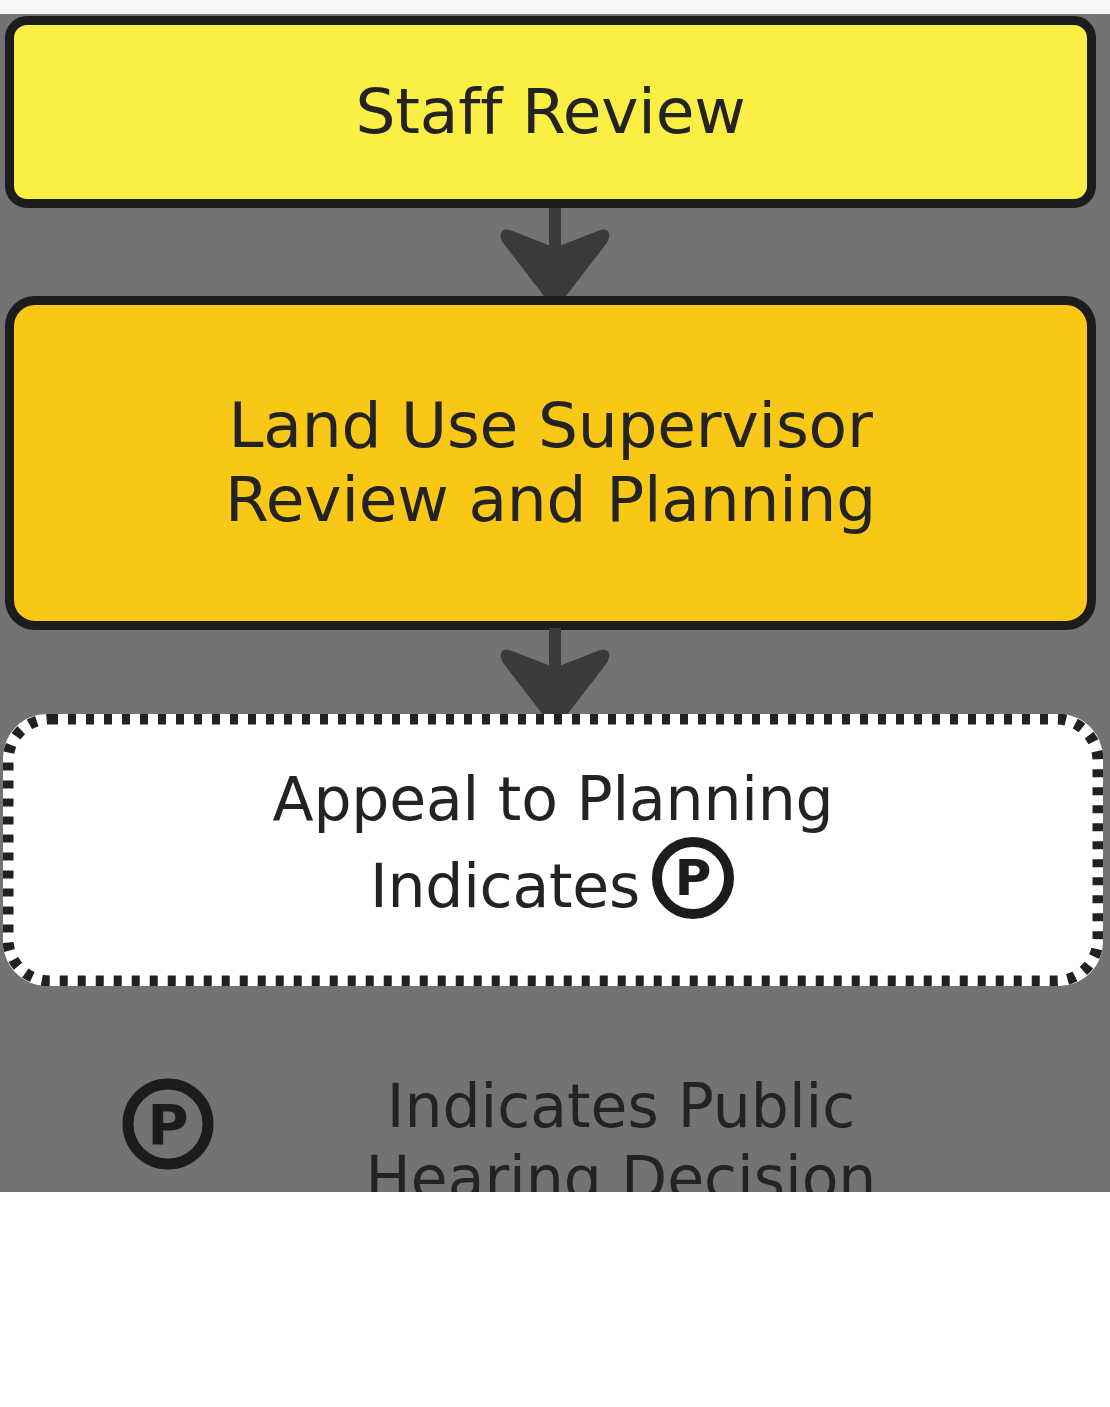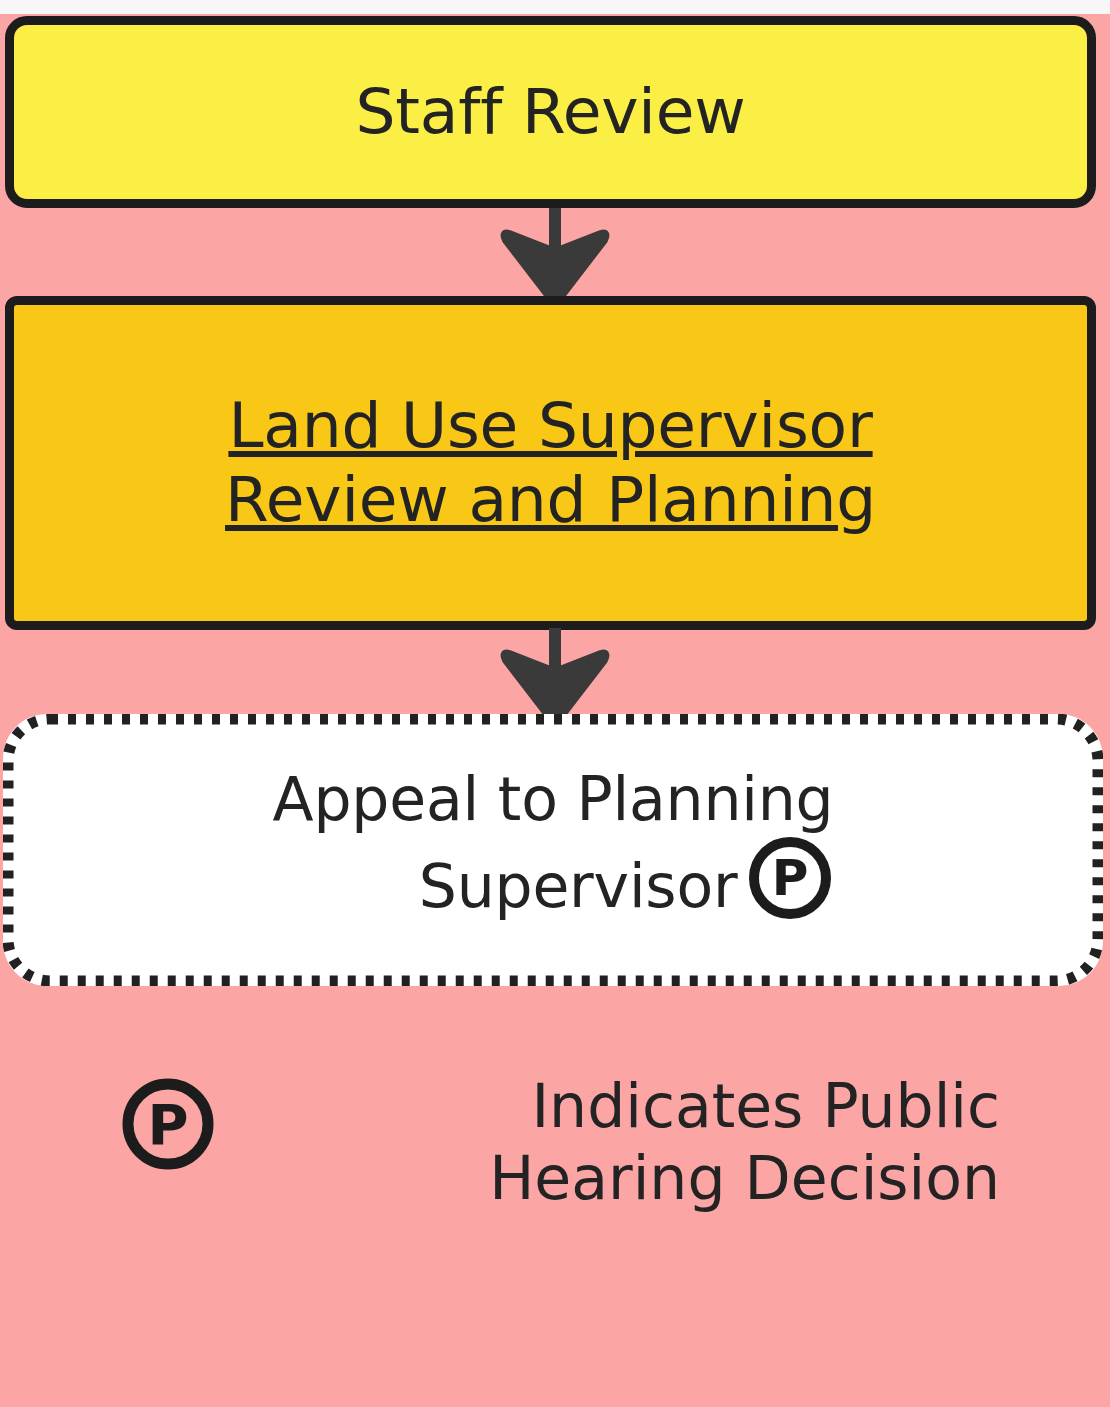--- a/index.html
+++ b/index.html
@@ -3,22 +3,22 @@
 <meta charset="utf-8">
 <style>
   html, body {
     margin: 0;
     padding: 0;
     background: #ffffff;
   }
   #canvas {
     position: relative;
     width: 1110px;
-    height: 1407px;
-    background: #fca5a5;
+    height: 1192px;
+    background: #737373;
     font-family: "DejaVu Sans", "Liberation Sans", sans-serif;
     overflow: hidden;
   }
 
   
   .top-strip {
     position: absolute;
     left: 0; top: 0;
     width: 1110px; height: 14px;
     background: #f7f7f7;
@@ -58,22 +58,21 @@
   }
 
   
   #node-land-use {
     left: 5px;
     top: 296px;
     width: 1091px;
     height: 334px;
     background: #f9c715;
     border: 9px solid #1c1c1c;
-    border-radius: 12px;
-    text-decoration: underline;
+    border-radius: 30px;
   }
   #node-land-use .node-text {
     font-size: 63px;
     font-weight: 400;
   }
 
   
   #node-appeal {
     left: 3px;
     top: 714px;
@@ -86,21 +85,20 @@
     position: absolute;
     left: 0; top: 0;
     width: 100%; height: 100%;
     pointer-events: none;
   }
   #node-appeal .node-text {
     font-size: 60px;
     font-weight: 400;
     position: relative;
     z-index: 2;
-    text-align: right;
   }
 
   
   .badge-inline {
     display: inline-block;
     vertical-align: -14px;
     margin-left: 10px;
   }
 
   
@@ -120,21 +118,21 @@
   }
   #legend .legend-badge {
     flex: 0 0 auto;
     margin-top: 6px;
   }
   #legend .legend-text {
     flex: 1 1 auto;
     font-size: 60px;
     color: #232323;
     line-height: 1.2;
-    text-align: right;
+    text-align: center;
     padding-left: 26px;
   }
 </style>
 </head>
 <body>
 
 <div id="canvas">
 
   <div class="top-strip"></div>
 
@@ -159,21 +157,21 @@
       <path d="M 12 26 Q 5 24 9 32 L 52 88 Q 58 94 64 88 L 107 32 Q 111 24 104 26 L 58 44 Z" fill="#3a3a3a" stroke="#3a3a3a" stroke-width="8" stroke-linejoin="round"></path>
     </svg>
   </div>
 
   <div class="node" id="node-appeal">
 
     <svg class="dashed-frame" viewBox="0 0 1100 272" preserveAspectRatio="none" xmlns="http://www.w3.org/2000/svg">
       <rect x="5" y="5" width="1090" height="262" rx="42" ry="42" fill="none" stroke="#212121" stroke-width="11" stroke-dasharray="8 10" stroke-linecap="butt"></rect>
     </svg>
 
-    <span class="node-text"><span>Appeal to Planning</span><br><span>Supervisor</span><span class="badge-inline"><svg width="86" height="86" viewBox="0 0 86 86" xmlns="http://www.w3.org/2000/svg">
+    <span class="node-text"><span>Appeal to Planning</span><br><span>Indicates</span><span class="badge-inline"><svg width="86" height="86" viewBox="0 0 86 86" xmlns="http://www.w3.org/2000/svg">
             <circle cx="43" cy="43" r="36" fill="none" stroke="#1c1c1c" stroke-width="10"></circle>
             <text x="43" y="43" text-anchor="middle" dominant-baseline="central" font-family="DejaVu Sans, Liberation Sans, sans-serif" font-size="50" font-weight="700" fill="#1c1c1c">P</text>
           </svg></span></span>
   </div>
 
   <div id="legend">
 
     <span class="legend-badge">
       <svg width="96" height="96" viewBox="0 0 96 96" xmlns="http://www.w3.org/2000/svg">
         <circle cx="48" cy="48" r="40" fill="none" stroke="#1c1c1c" stroke-width="11"></circle>

